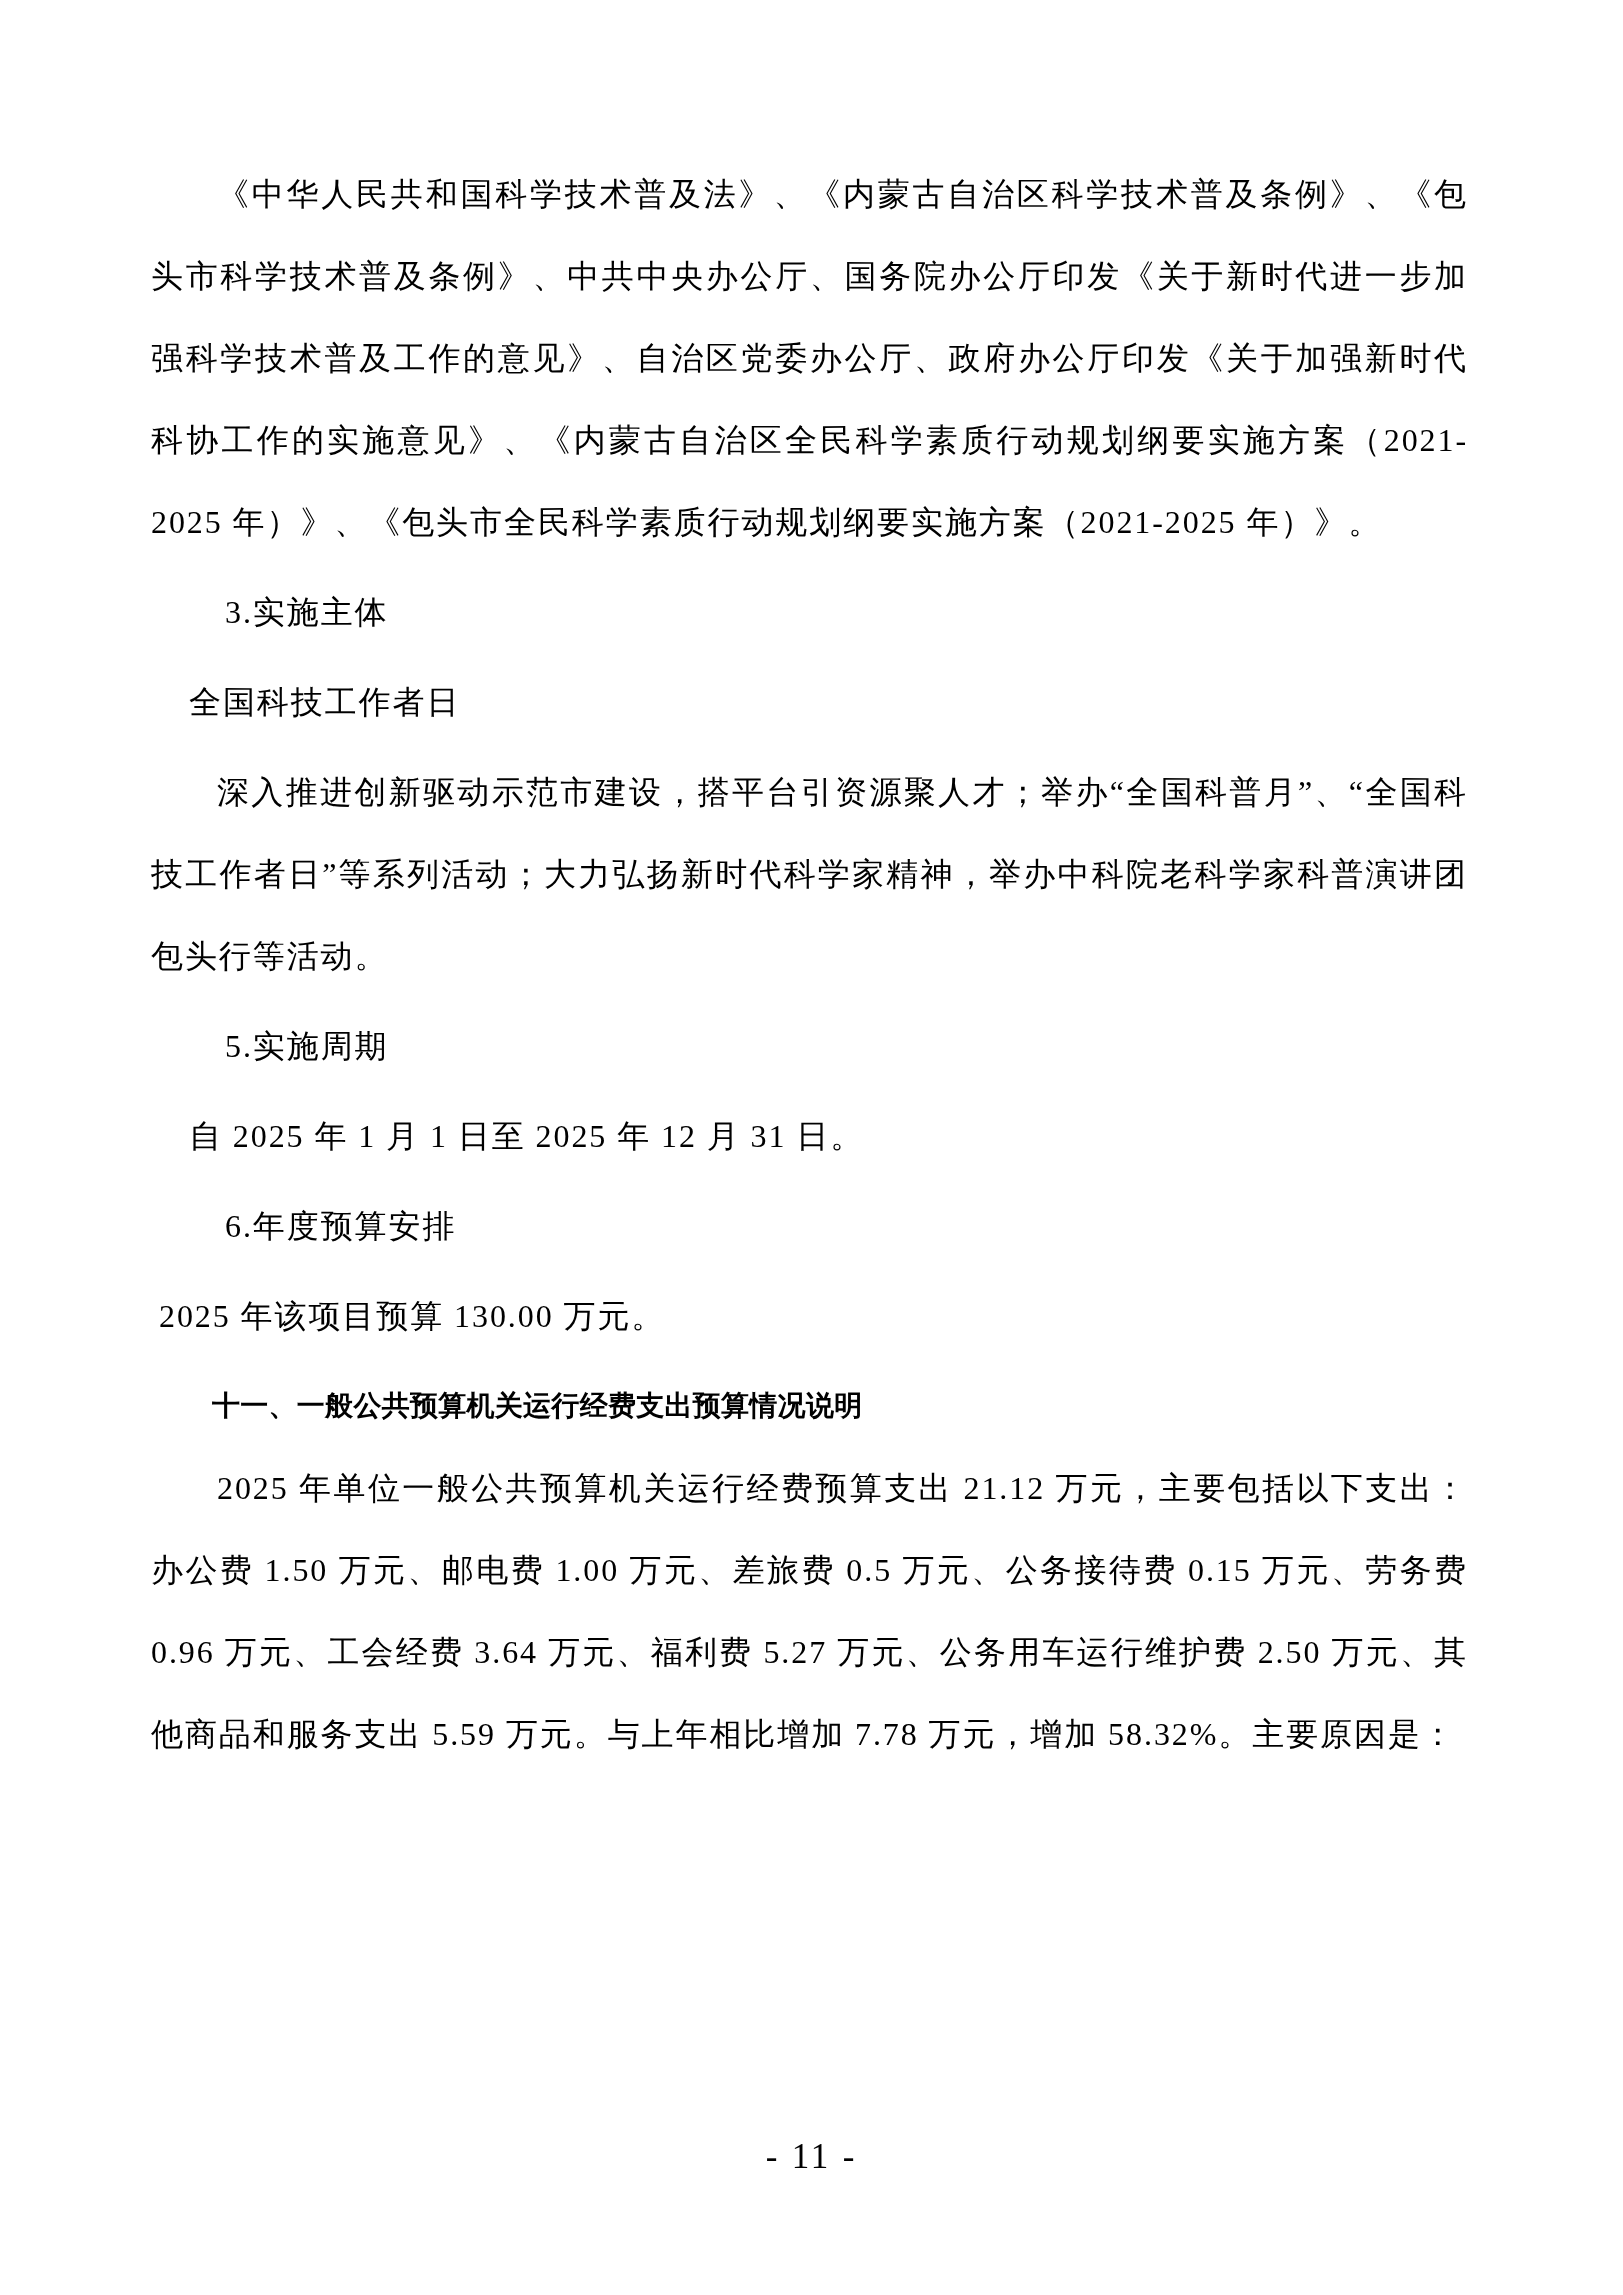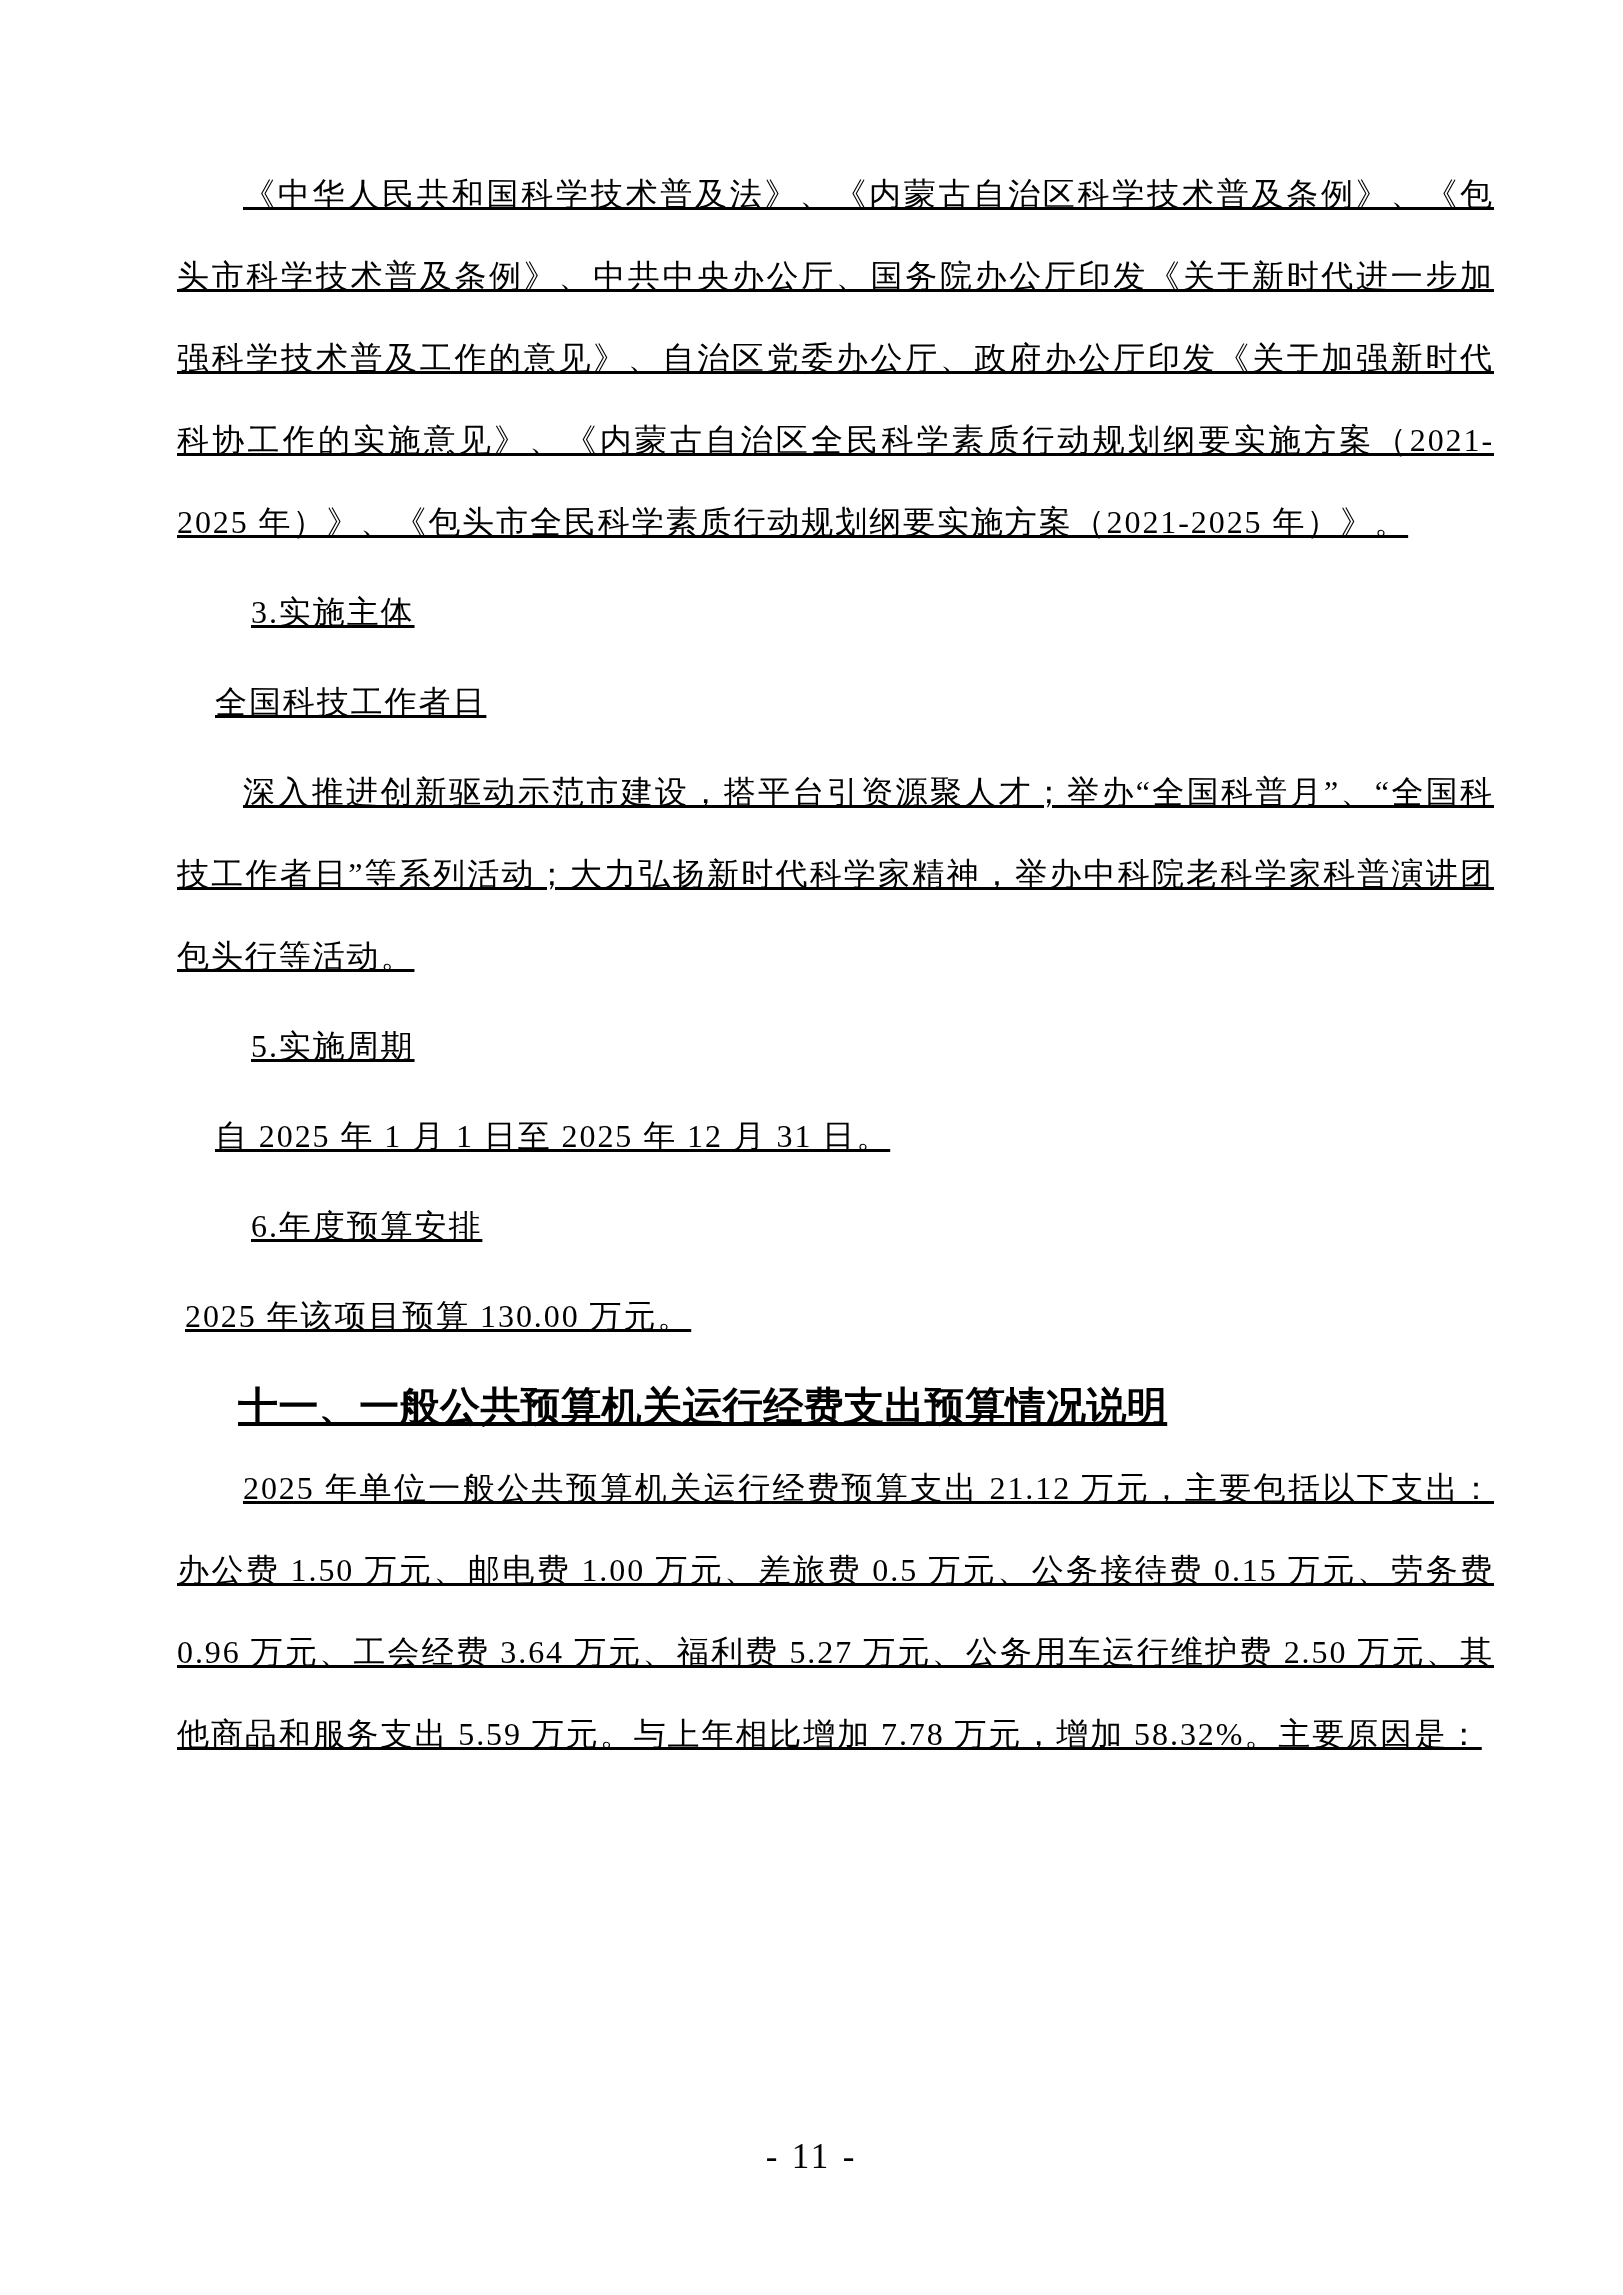--- a/index.html
+++ b/index.html
@@ -17,24 +17,23 @@
   }
 
   .page {
     position: absolute;
     inset: 0;
     background: #ffffff;
   }
 
   .content {
     position: absolute;
-    left: 177px;
+    left: 151px;
     top: 153px;
     width: 1317px;
-    text-decoration: underline;
   }
 
   
   .para {
     font-size: 32px;
     line-height: 82px;
     letter-spacing: 0.06em;
     text-align: justify;
     text-justify: inter-character;
     color: #000;
@@ -51,21 +50,21 @@
     text-align: left;
     margin: 8px;
     white-space: nowrap;
   }
   .line.indent2 { padding-left: 66px; }
   .line.indent1 { padding-left: 30px; }
 
   
   .heading {
     font-family: "DejaVu Sans", "Liberation Sans", sans-serif;
-    font-size: 40px;
+    font-size: 28px;
     font-weight: 700;
     line-height: 82px;
     letter-spacing: 0.01em;
     margin: 0;
     padding-left: 61px;
     white-space: nowrap;
   }
 
   
   .footer {

